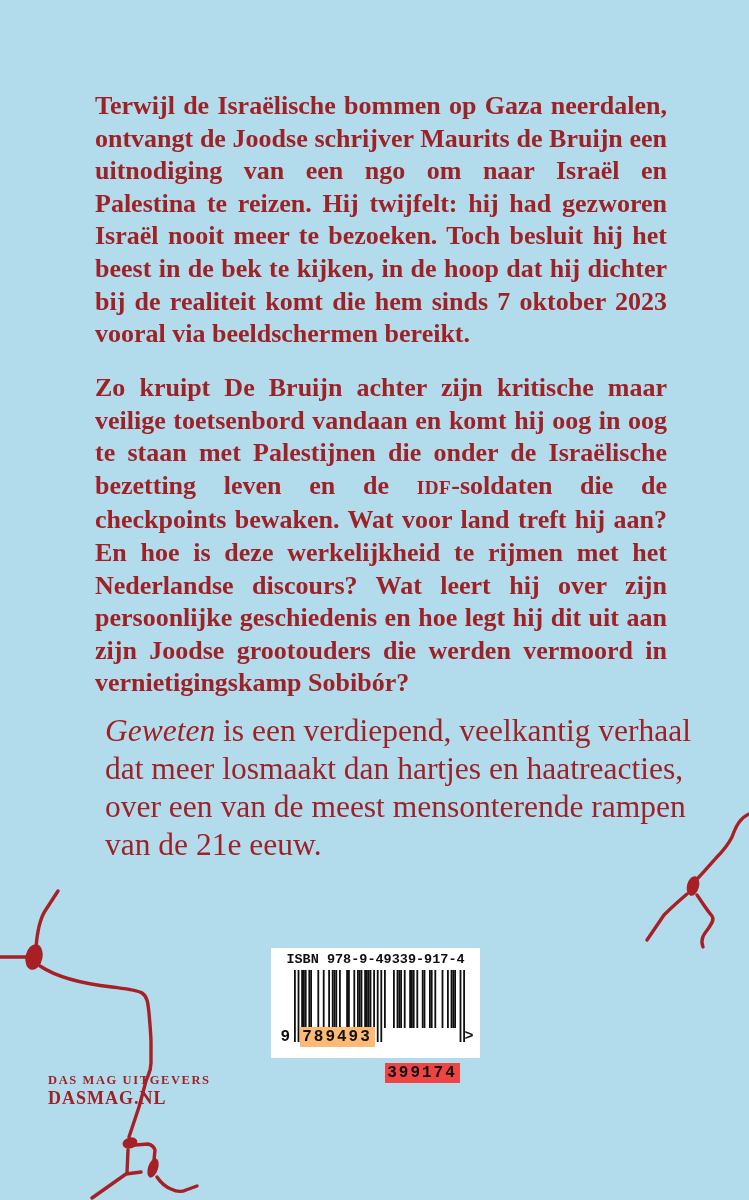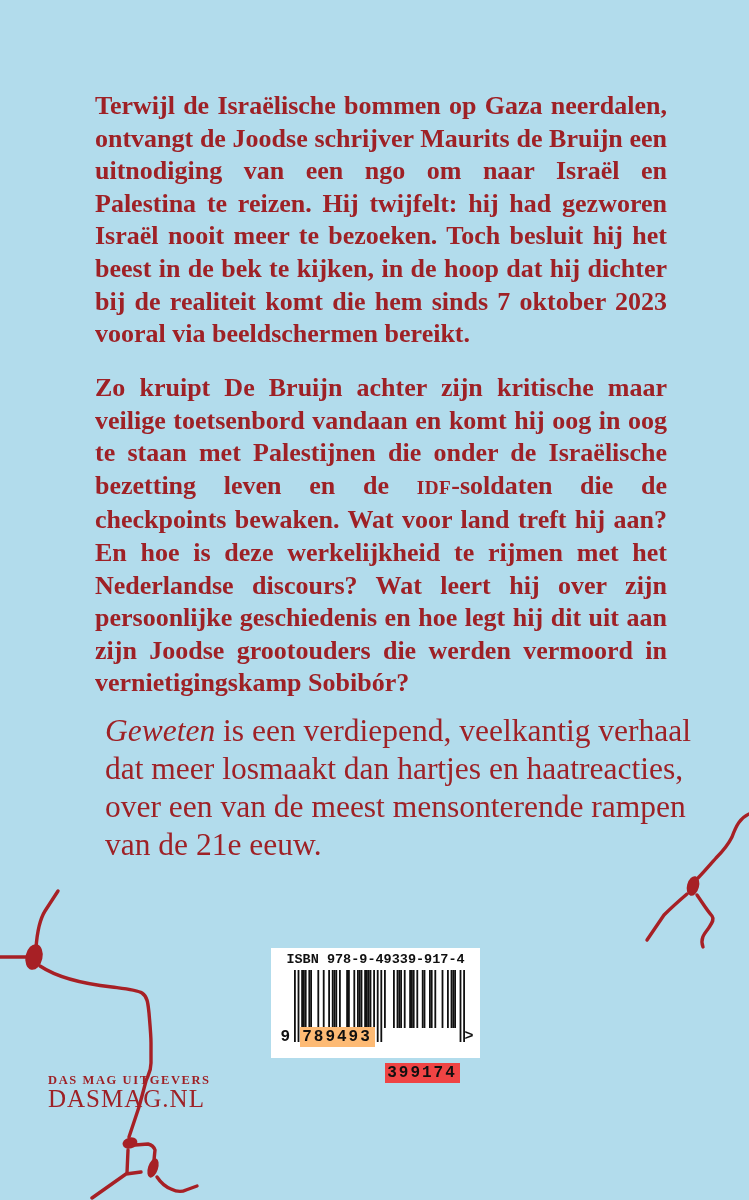--- a/index.html
+++ b/index.html
@@ -91,22 +91,22 @@
     color: var(--ink);
     padding-left: 48px;
   }
   .imprint {
     font-size: 12.5px;
     font-weight: bold;
     letter-spacing: 1.6px;
     line-height: 13px;
   }
   .website {
-    font-size: 25px;
-    font-weight: normal;
+    font-size: 18px;
+    font-weight: bold;
     letter-spacing: 1px;
     line-height: 21px;
     margin-top: 1px;
   }
 
   
   .deco { position: absolute; }
   .deco path {
     fill: none;
     stroke: var(--line);

